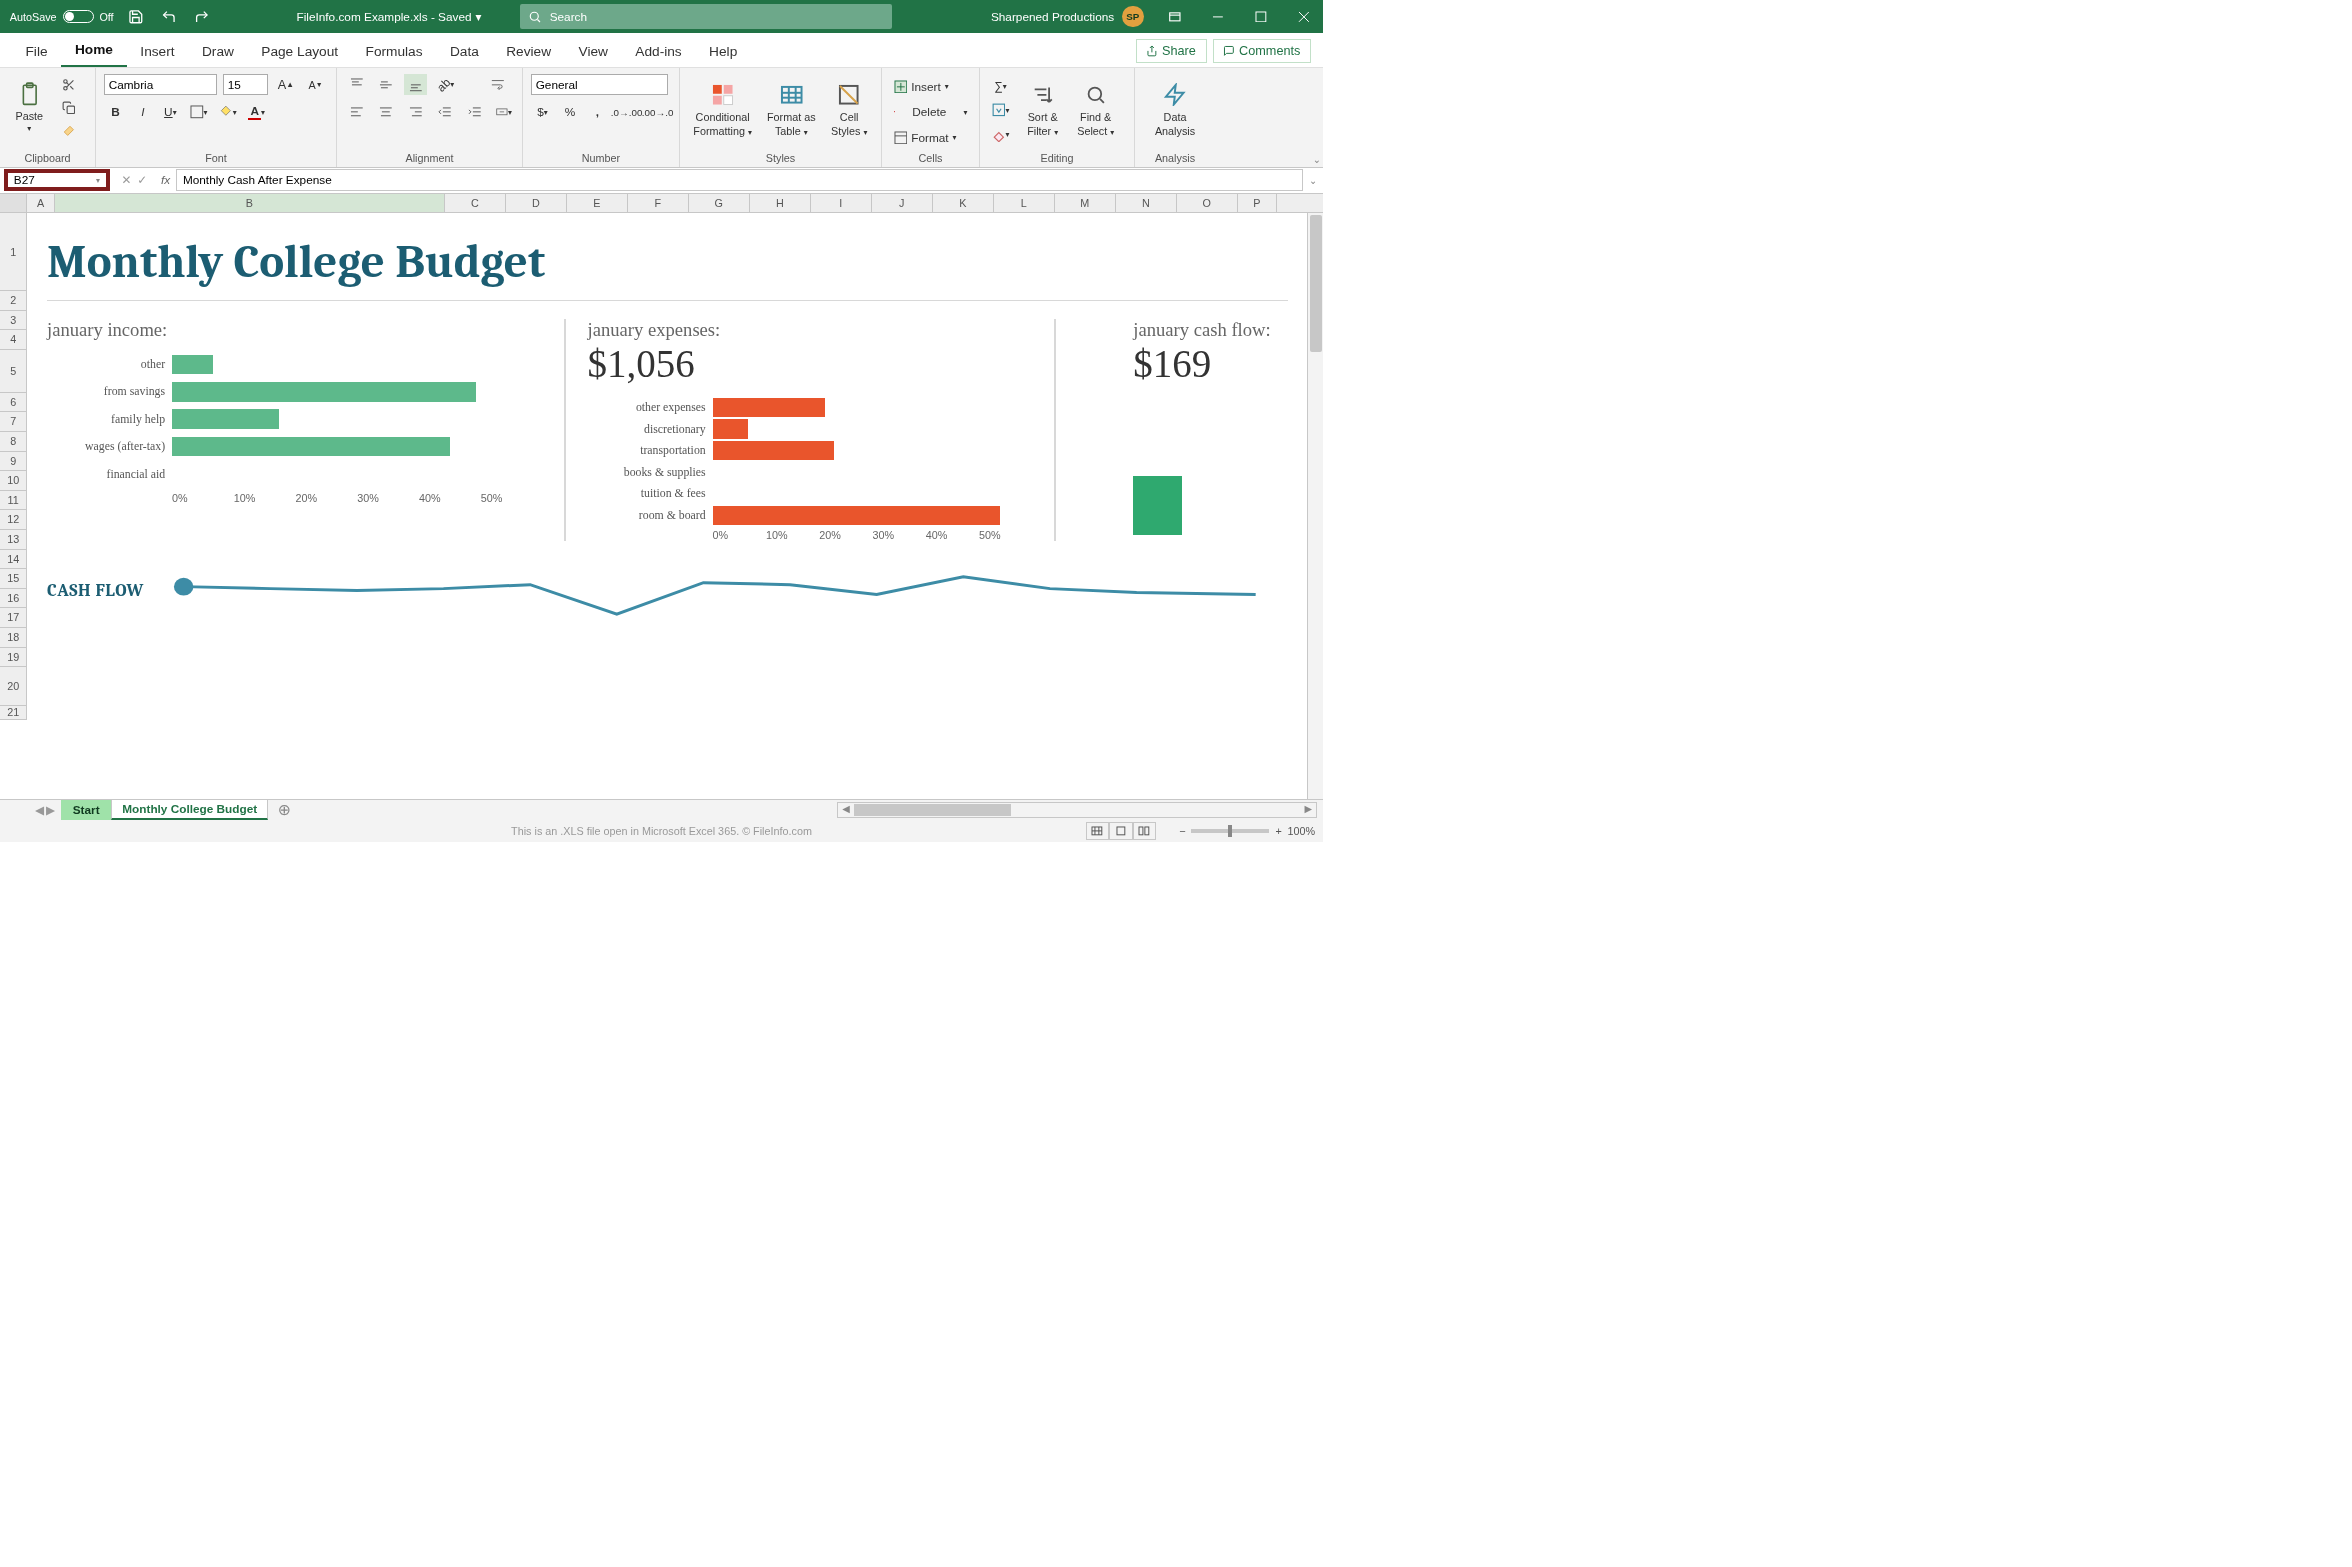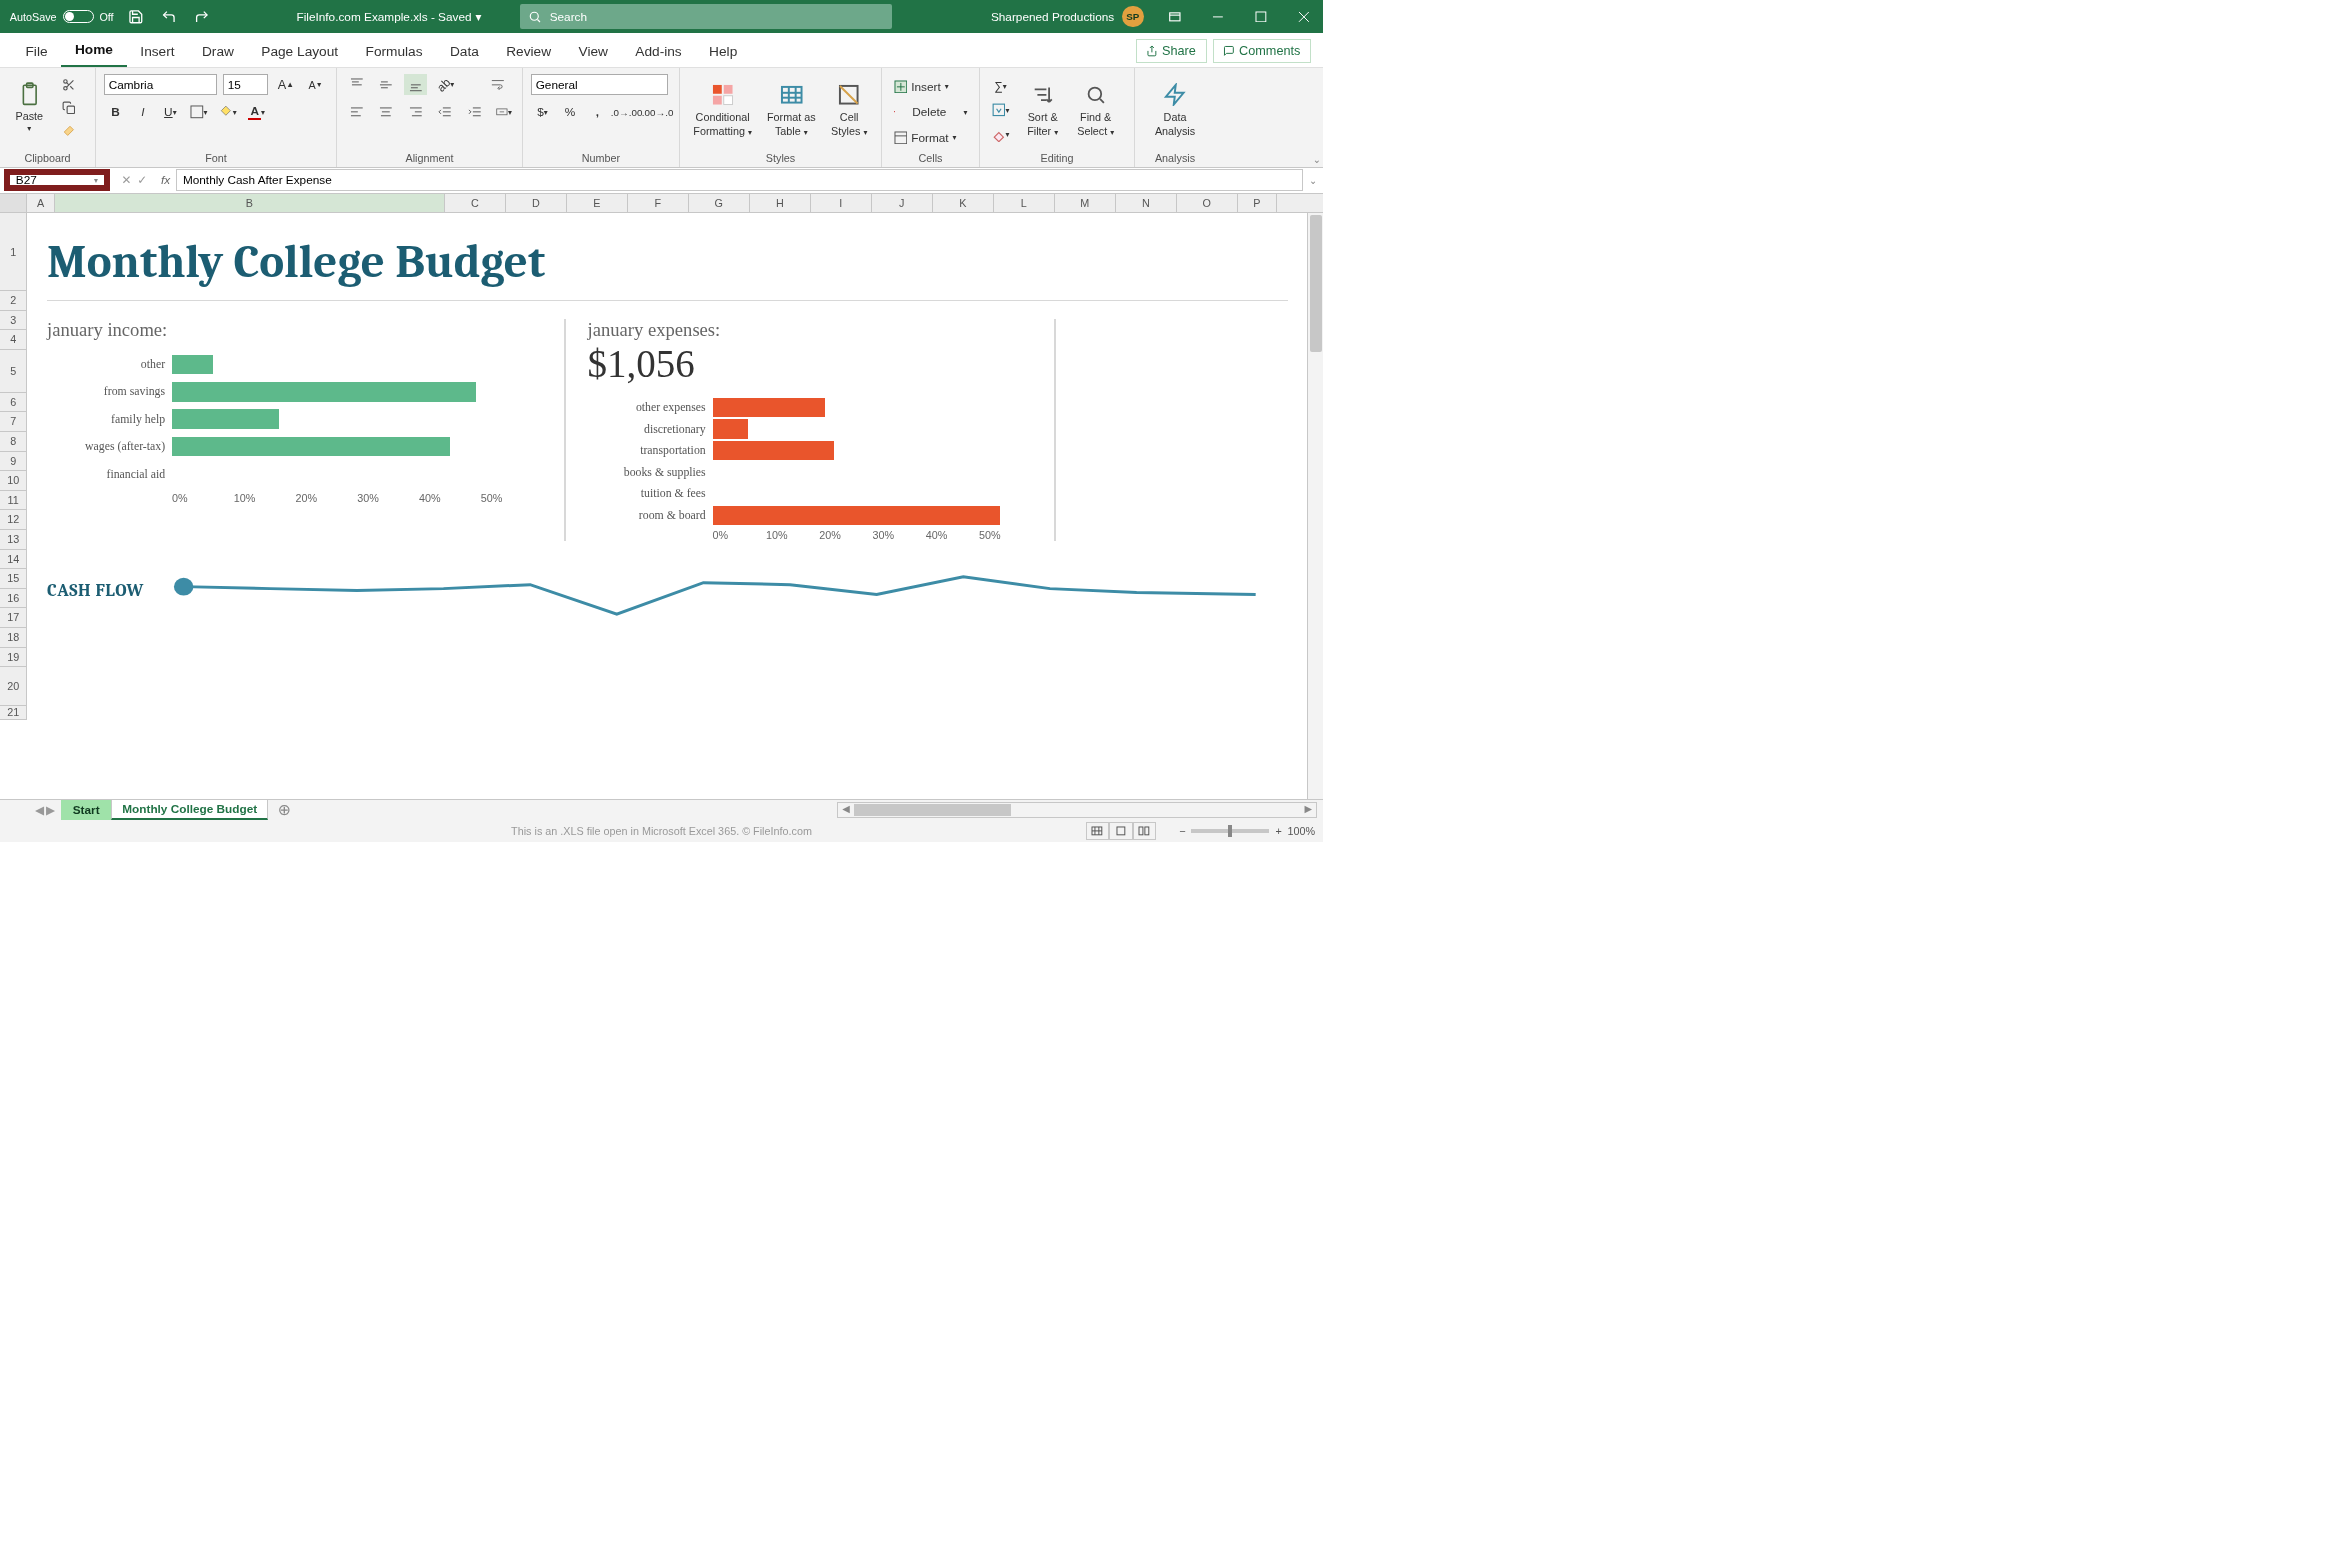--- a/index.html
+++ b/index.html
@@ -35,21 +35,21 @@
 .rib-btn { min-width:23.5px; height:21.6px; display:flex; align-items:center; justify-content:center; padding:0 3.9px; font-size:11.8px; color:#333; }
 .rib-btn svg { width:13.7px; height:13.7px; }
 .rib-big { display:flex; flex-direction:column; align-items:center; justify-content:center; font-size:10.8px; color:#333; padding:3.9px 3.9px; gap:2px; }
 .rib-big .big-icon { width:29px; height:29px; display:flex; align-items:center; justify-content:center; }
 .font-select { width:113px; height:21.6px; border:1px solid #ababab; background:#fff; font-size:11.8px; padding:0 3.9px; }
 .size-select { width:45px; height:21.6px; border:1px solid #ababab; background:#fff; font-size:11.8px; padding:0 3.9px; }
 .number-select { width:137px; height:21.6px; border:1px solid #ababab; background:#fff; font-size:11.8px; padding:0 3.9px; }
 
 
 .formula-bar { height:25.5px; background:#fff; border-bottom:1px solid #c7c7c7; display:flex; align-items:center; }
-.name-box { width:106px; height:21.6px; border:6px solid #7f1d1d; margin:0 3.9px; padding:0 5.9px; font-size:11.8px; display:flex; align-items:center; justify-content:space-between; }
+.name-box { width:106px; height:21.6px; border:4px solid #7f1d1d; margin:0 3.9px; padding:0 5.9px; font-size:11.8px; display:flex; align-items:center; justify-content:space-between; }
 .fb-icons { display:flex; gap:5.9px; padding:0 7.8px; color:#999; }
 .fb-fx { font-style:italic; color:#666; padding:0 5.9px; }
 .fb-input { flex:1; height:21.6px; border:1px solid #c7c7c7; padding:0 5.9px; font-size:11.8px; display:flex; align-items:center; }
 
 
 .grid { position:relative; height:605px; background:#fff; }
 .col-headers { height:19.6px; background:#eee; display:flex; border-bottom:1px solid #c7c7c7; }
 .col-headers .sel-all { width:27.4px; background:#e0e0e0; border-right:1px solid #c7c7c7; position:relative; }
 .col-headers .ch { border-right:1px solid #c7c7c7; text-align:center; font-size:10.8px; line-height:19.6px; color:#555; background:#eee; }
 .col-headers .ch.active { background:#d5e6d5; }
@@ -683,20 +683,27 @@
                 <span>0%</span>
                 <span>10%</span>
                 <span>20%</span>
                 <span>30%</span>
                 <span>40%</span>
                 <span>50%</span>
               </div>
             </div>
         </div>
       </div>
+      <div class="stat-block last" style="width:176px">
+        <div class="stat-label">january cash flow:</div>
+        <div class="stat-value">$169</div>
+        <div class="single-bar">
+            <div class="sb" style="height:55%"></div>
+          </div>
+      </div>
     </div>
 
     <div class="cashflow-block">
       <div class="cf-label">CASH FLOW</div>
       <div class="cf-chart">
         <svg class="cf-svg" viewBox="0 0 1040 60" preserveAspectRatio="none">
           <polyline fill="none" stroke="#3d8ca6" stroke-width="3" points="20,22 100,24 180,26 260,24 340,20 420,50 500,18 580,20 660,30 740,12 820,24 900,28 1010,30"></polyline>
           <circle cx="20" cy="22" r="9" fill="#3d8ca6"></circle>
         </svg>
       </div>

